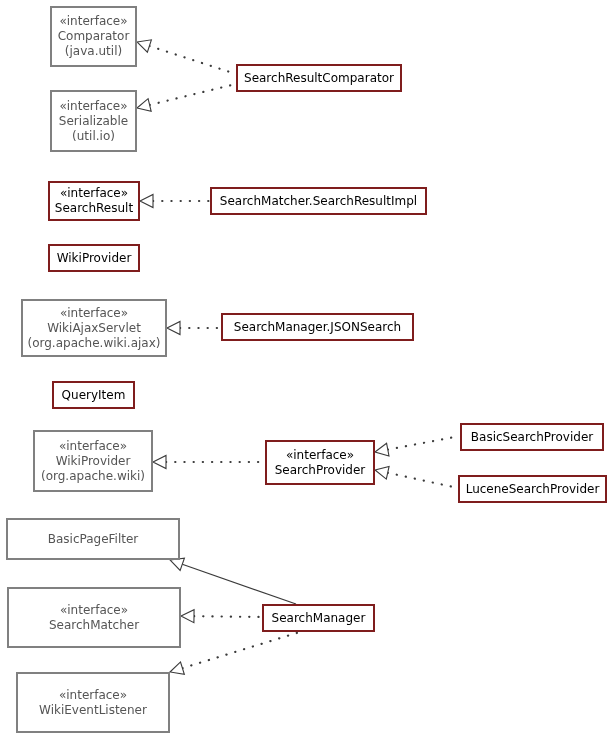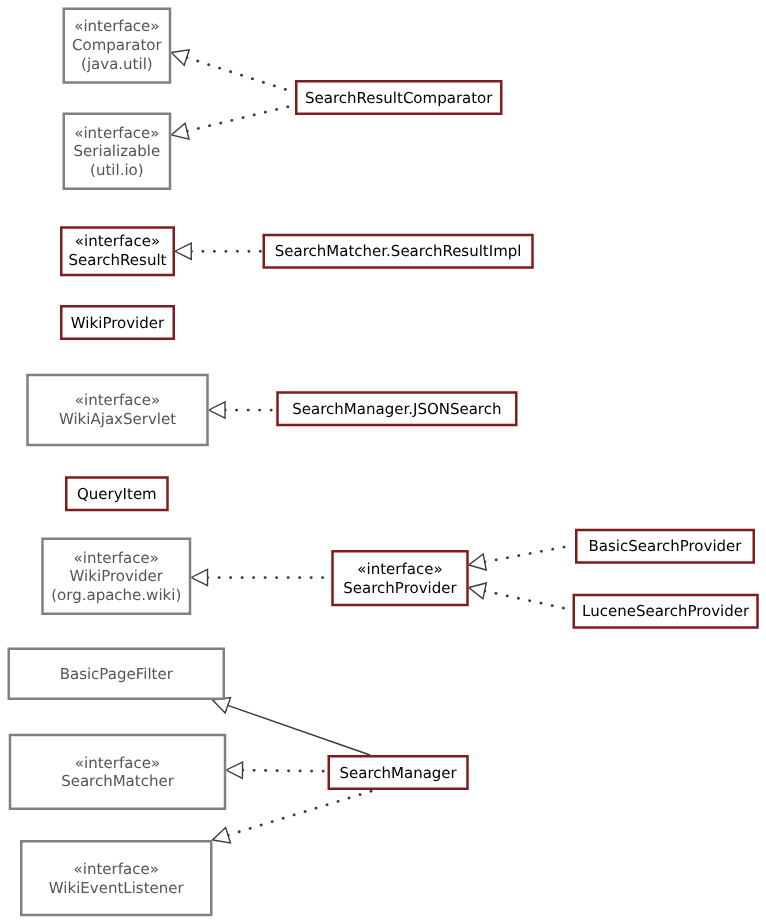--- a/index.html
+++ b/index.html
@@ -121,20 +121,21 @@
       </div>
       <div class="uml-node internal" style="left: 210px; top: 187px; width: 217px; height: 28px;">
         <span class="node-line name">SearchMatcher.SearchResultImpl</span>
       </div>
       <div class="uml-node internal" style="left: 48px; top: 244px; width: 92px; height: 28px;">
         <span class="node-line name">WikiProvider</span>
       </div>
       <div class="uml-node external" style="left: 21px; top: 299px; width: 146px; height: 58px;">
         <span class="node-line stereotype">«interface»</span>
         <span class="node-line name">WikiAjaxServlet</span>
+        <span class="node-line pkg">(org.apache.wiki.ajax)</span>
       </div>
       <div class="uml-node internal" style="left: 221px; top: 313px; width: 193px; height: 28px;">
         <span class="node-line name">SearchManager.JSONSearch</span>
       </div>
       <div class="uml-node internal" style="left: 52px; top: 381px; width: 83px; height: 28px;">
         <span class="node-line name">QueryItem</span>
       </div>
       <div class="uml-node external" style="left: 33px; top: 430px; width: 120px; height: 62px;">
         <span class="node-line stereotype">«interface»</span>
         <span class="node-line name">WikiProvider</span>

